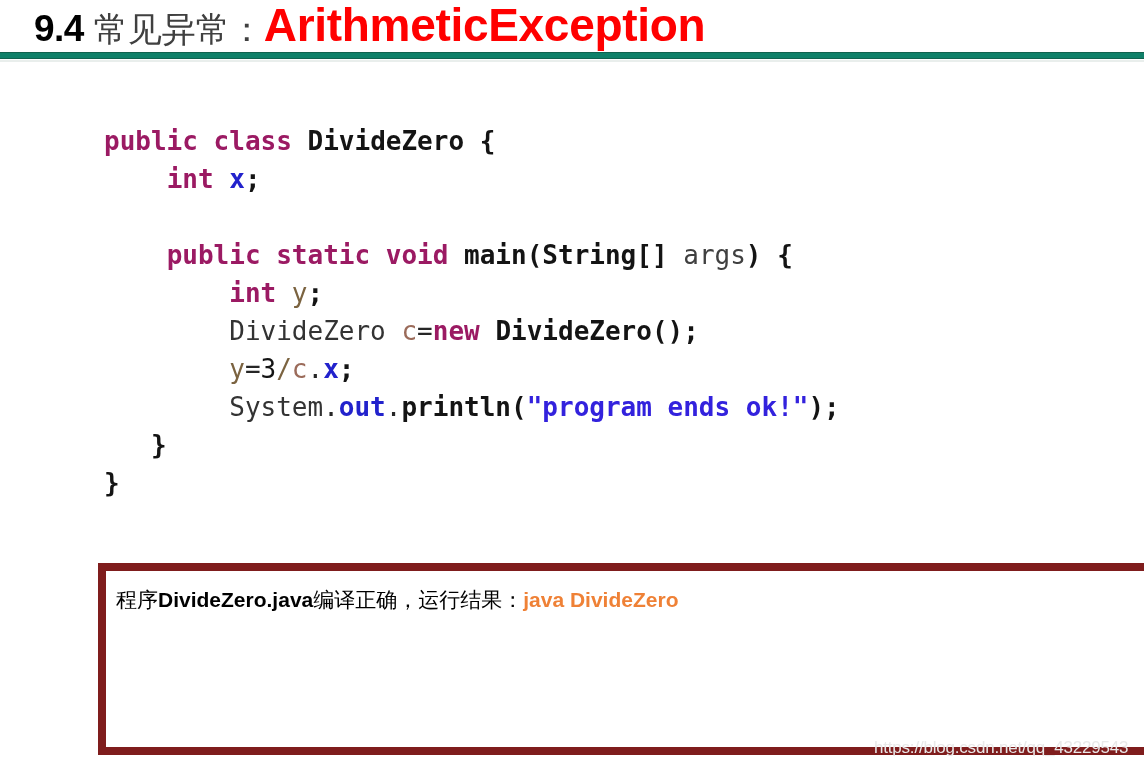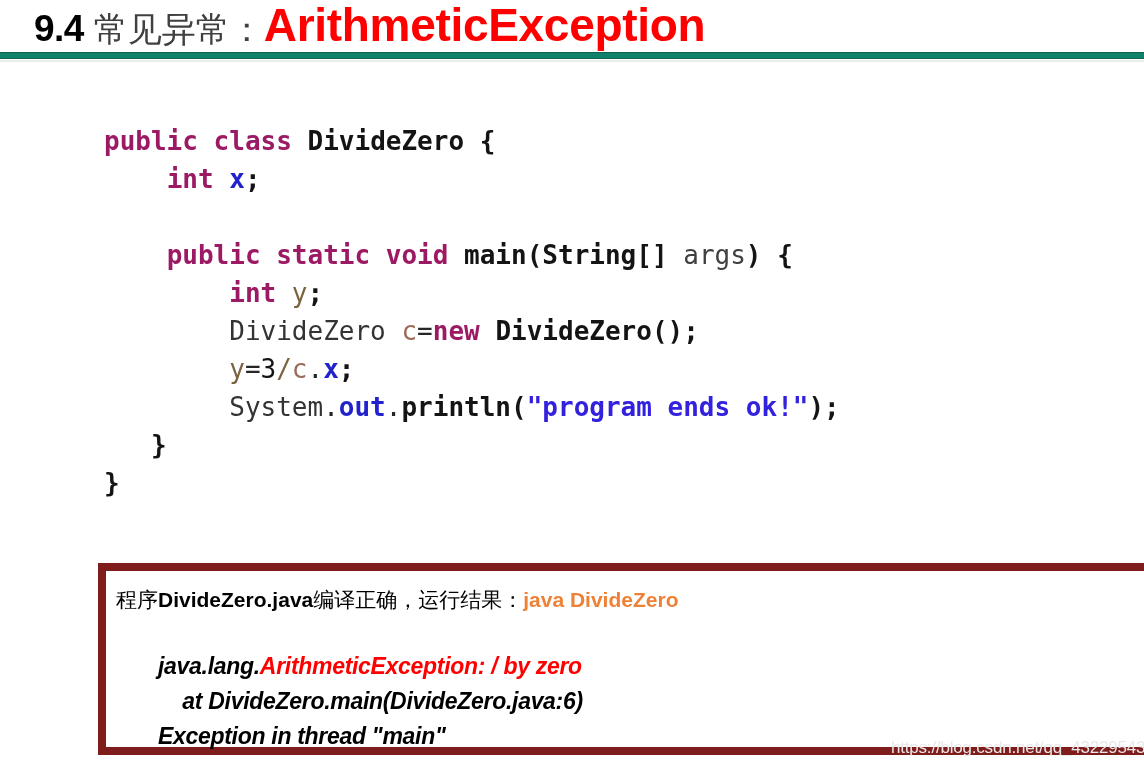--- a/index.html
+++ b/index.html
@@ -158,35 +158,33 @@
   
   #watermark {
     position: absolute;
     left: 874px;
     top: 738px;
     font-family: "Liberation Sans", sans-serif;
     font-size: 17px;
     color: #e9e9e9;
     white-space: nowrap;
     letter-spacing: -0.2px;
-    margin-left: 17px;
   }
 </style>
 </head>
 <body>
 
 <div id="slide-title">
   <span class="title-num">9.4</span><span class="title-num">&nbsp;</span><span class="title-cn">常见异常：</span><span class="title-red">ArithmeticException</span>
 </div>
 
 <div id="title-divider"></div>
 <div id="title-divider-shadow"></div>
 
 <div id="code-block"><div class="code-line"><span class="kw">public</span><span class="plain"> </span><span class="kw">class</span><span class="plain"> </span><span class="cls">DivideZero</span><span class="plain"> </span><span class="punct">{</span></div><div class="code-line"><span class="plain">    </span><span class="kw">int</span><span class="plain"> </span><span class="varblue">x</span><span class="punct">;</span></div><div class="code-line blank-line">&nbsp;</div><div class="code-line"><span class="plain">    </span><span class="kw">public</span><span class="plain"> </span><span class="kw">static</span><span class="plain"> </span><span class="kw">void</span><span class="plain"> </span><span class="cls">main</span><span class="punct">(</span><span class="cls">String</span><span class="punct">[]</span><span class="plain"> </span><span class="args">args</span><span class="punct">)</span><span class="plain"> </span><span class="punct">{</span></div><div class="code-line"><span class="plain">        </span><span class="kw">int</span><span class="plain"> </span><span class="varolive">y</span><span class="punct">;</span></div><div class="code-line"><span class="plain">        </span><span class="clsplain">DivideZero</span><span class="plain"> </span><span class="varbrn">c</span><span class="plain">=</span><span class="kw">new</span><span class="plain"> </span><span class="cls">DivideZero</span><span class="punct">();</span></div><div class="code-line"><span class="plain">        </span><span class="varolive">y</span><span class="plain">=</span><span class="num">3</span><span class="varolive">/</span><span class="varbrn">c</span><span class="plain">.</span><span class="varblue">x</span><span class="punct">;</span></div><div class="code-line"><span class="plain">        </span><span class="clsplain">System</span><span class="plain">.</span><span class="varblue">out</span><span class="plain">.</span><span class="cls">println</span><span class="punct">(</span><span class="str">"program ends ok!"</span><span class="punct">);</span></div><div class="code-line"><span class="plain">   </span><span class="punct">}</span></div><div class="code-line"><span class="punct">}</span></div></div>
 
 <div id="output-box">
   <div id="output-line-1">
     <span class="cn-txt">程序</span><span class="cn-bold">DivideZero.java</span><span class="cn-txt">编译正确，运行结果：</span><span class="orange">java DivideZero</span>
   </div>
-  <div id="trace-block"><div class="trace-line"><span class="trace-blk">java.lang.</span><span class="trace-red">ArithmeticException: / by zero</span></div><div class="trace-line"><span class="trace-blk">    at DivideZero.main(DivideZero.java:6)</span></div><div class="trace-line"><span class="trace-blk">Exception in thread "main"</span></div></div>
 </div>
 
 <div id="watermark">https://blog.csdn.net/qq_43229543</div>
 
 </body></html>

